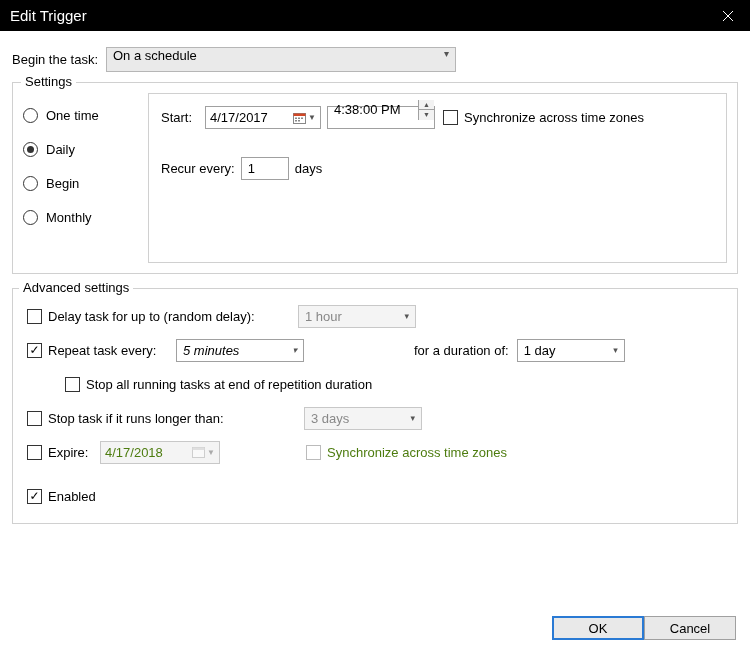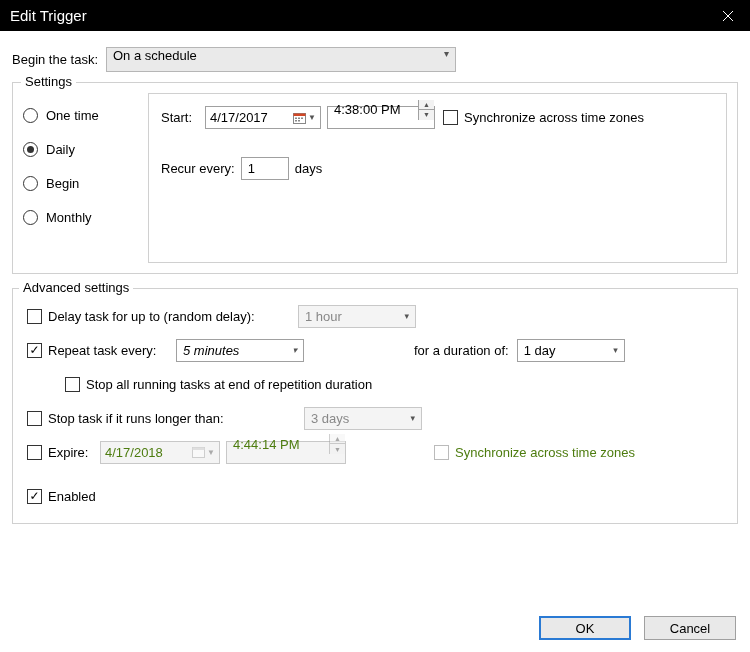--- a/index.html
+++ b/index.html
@@ -30,21 +30,21 @@
   .spinner div:last-child { border-bottom: none; }
   .checkbox { width: 15px; height: 15px; border: 1px solid #333; display: inline-flex; align-items: center; justify-content: center; margin-right: 6px; background: #fff; flex-shrink: 0; }
   .checkbox.checked::after { content: "✓"; font-size: 12px; color: #000; line-height: 1; }
   .small-input { width: 48px; height: 23px; border: 1px solid #a0a0a0; text-align: left; padding: 0 6px; margin: 0 6px; background: #fff; display: inline-flex; align-items: center; }
   .adv-row { display: flex; align-items: center; height: 34px; margin-left: 8px; }
   .sel { height: 23px; border: 1px solid #a0a0a0; background: #fff; display: flex; align-items: center; padding: 0 6px; justify-content: space-between; }
   .sel.disabled { background: #f4f4f4; color: #888; border-color: #c8c8c8; }
   .sel .arrow { font-size: 9px; color: #555; }
   .indent { margin-left: 46px; }
   .disabled-text { color: #4d7c0f; }
-  .footer { position: absolute; bottom: 12px; right: 14px; display: flex; gap: 13px; }
+  .footer { position: absolute; bottom: 12px; right: 14px; display: flex; gap: 0; }
   .btn { width: 92px; height: 24px; border: 1px solid #a0a0a0; background: #e9e9e9; display: flex; align-items: center; justify-content: center; }
   .btn.primary { border: 2px solid #2a7ad4; background: #e9e9e9; }
   .adv-wrap { border: 1px solid #d0d0d0; padding: 10px 6px 10px 6px; }
 </style>
 </head>
 <body>
 
 <div class="titlebar">
   <span class="titlebar-title">Edit Trigger</span>
   <div class="title-close">
@@ -170,27 +170,20 @@
       <div class="date-field" style="background:#f4f4f4;border-color:#c8c8c8;width:120px;">
         <span class="disabled-text">4/17/2018</span>
         <span class="cal">
           <svg width="13" height="12" viewBox="0 0 13 12" style="opacity:.5">
               <rect x="0.5" y="1.5" width="12" height="10" fill="#fff" stroke="#aaa"></rect>
               <rect x="0.5" y="1.5" width="12" height="2.5" fill="#ccc"></rect>
             </svg>
           <span style="font-size:8px;color:#aaa;">▼</span>
         </span>
       </div>
-      <div class="time-field" style="background:#f4f4f4;border-color:#c8c8c8;width:120px;">
-        <span class="disabled-text">4:44:14 PM</span>
-        <div class="spinner" style="opacity:.5">
-          <div>▲</div>
-          <div>▼</div>
-        </div>
-      </div>
       <span class="checkbox" style="border-color:#bbb;margin-left:80px;"></span>
       <span class="disabled-text">Synchronize across time zones</span>
     </div>
 
     <div class="adv-row" style="margin-top:10px;">
       <span class="checkbox checked"></span>
       <span>Enabled</span>
     </div>
   </div>
 

